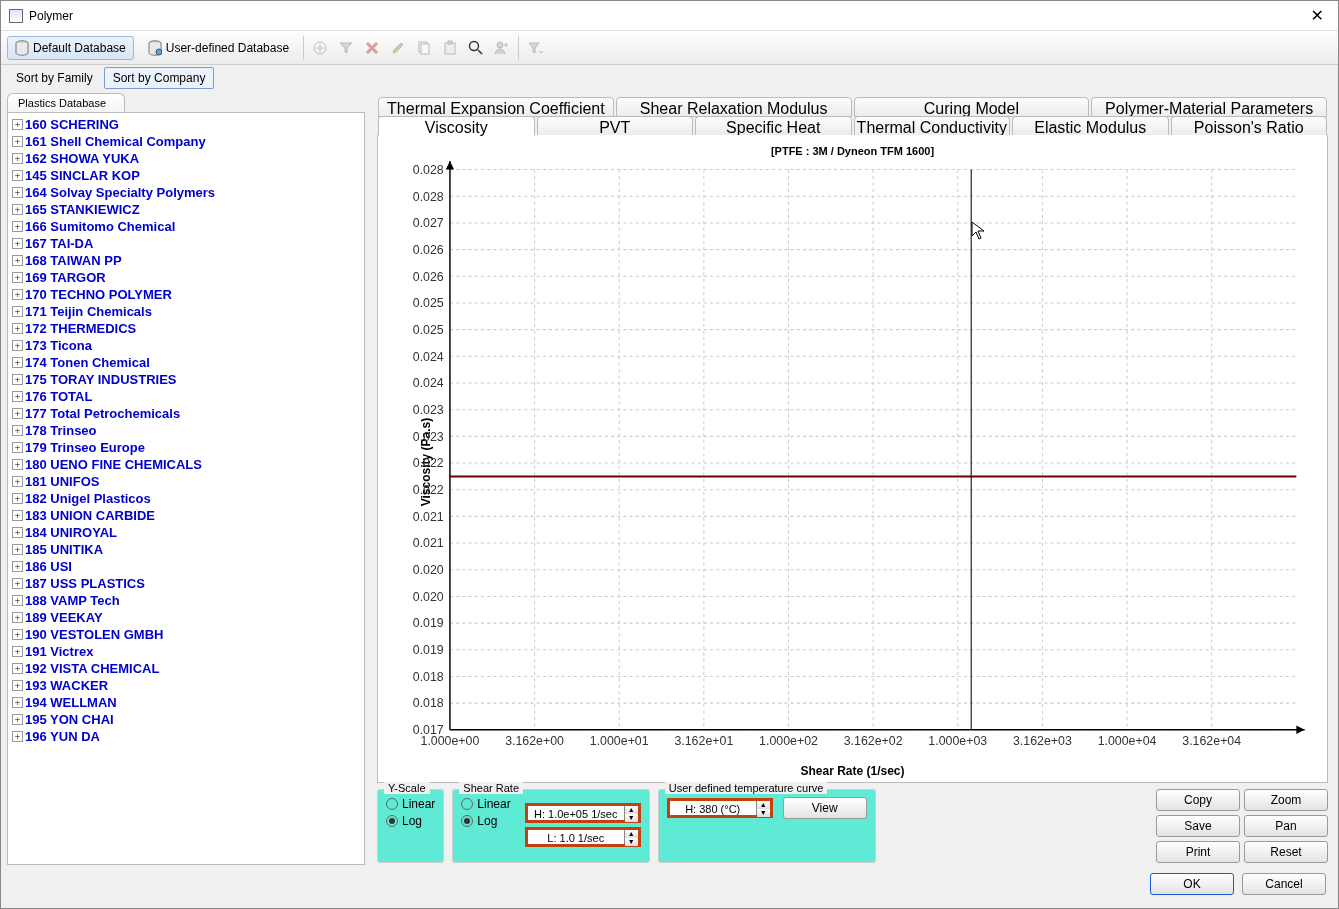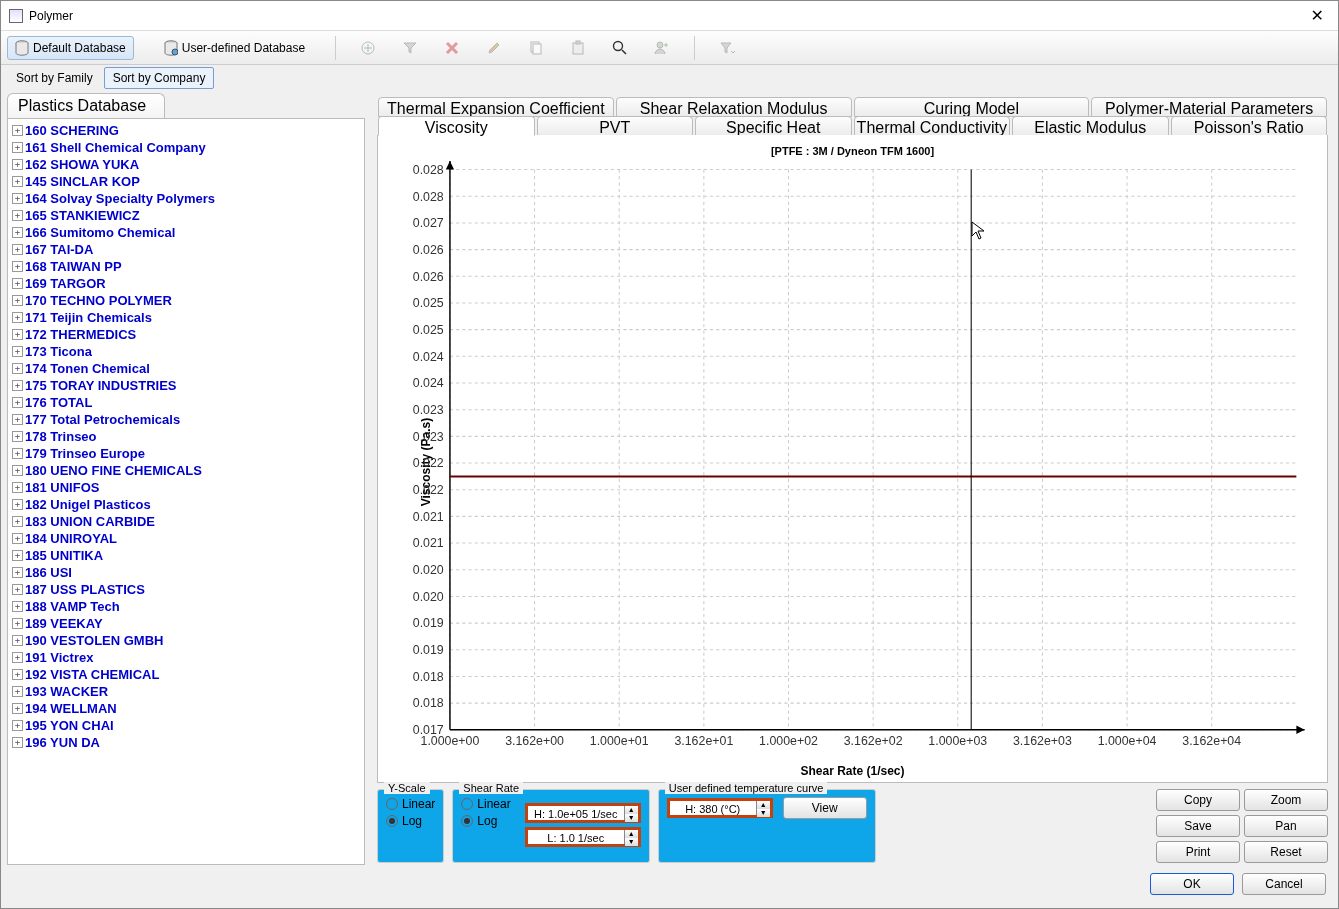--- a/index.html
+++ b/index.html
@@ -2,38 +2,38 @@
 <html><head>
 <meta charset="utf-8">
 <style>
 * { box-sizing: border-box; margin: 0; padding: 0; font-family: "Segoe UI", Tahoma, sans-serif; font-size: 12px; }
 body { background: #f0f0f0; width: 1339px; height: 909px; overflow: hidden; border: 1px solid #888; }
 .titlebar { height: 30px; background: #fff; display: flex; align-items: center; padding: 4px 8px; border-bottom: 1px solid #ddd; }
 .titlebar .icon { width: 14px; height: 14px; border: 1px solid #666; margin-right: 6px; display: inline-block; background: linear-gradient(#e0e0ff,#fff); }
 .titlebar .spacer { flex: 1; }
 .titlebar .close { font-size: 16px; cursor: pointer; padding: 0 6px; }
 
-.toolbar { height: 34px; background: linear-gradient(#fdfdfd,#ececec); border-bottom: 1px solid #ccc; display: flex; align-items: center; padding: 0 6px; gap: 22px; }
+.toolbar { height: 34px; background: linear-gradient(#fdfdfd,#ececec); border-bottom: 1px solid #ccc; display: flex; align-items: center; padding: 0 6px; gap: 6px; }
 .tbbtn { display: inline-flex; align-items: center; gap: 4px; padding: 3px 7px; border: 1px solid transparent; border-radius: 3px; cursor: pointer; }
 .tbbtn.active { border: 1px solid #9cb8d8; background: linear-gradient(#eaf2fb,#d6e6f7); }
 .tbbtn .dbicon { width: 14px; height: 16px; display: inline-block; }
 .tbbtn .dbicon svg { width: 14px; height: 16px; }
 .tbsep { width: 1px; height: 24px; background: #ccc; }
 .ticon { width: 20px; height: 20px; display: inline-flex; align-items: center; justify-content: center; color: #888; cursor: pointer; }
 .ticon.disabled { opacity: .55; }
 .ticon svg { width: 16px; height: 16px; }
 
 .sortrow { height: 26px; display: flex; align-items: center; padding: 2px 6px; gap: 2px; }
 .sortbtn { padding: 3px 8px; border-radius: 2px; cursor: pointer; border: 1px solid transparent; }
 .sortbtn.active { border: 1px solid #7a9ccf; background: #eaf2fb; }
 
 .main { display: flex; height: 776px; }
 .leftpane { width: 364px; background: #f0f0f0; display: flex; flex-direction: column; padding: 2px 0 2px 6px; }
 .treetabwrap { }
-.treetab { display: inline-block; padding: 3px 18px 3px 10px; background: linear-gradient(#fff,#f4f4f4); border: 1px solid #bbb; border-bottom: none; border-radius: 6px 6px 0 0; font-size: 16px; }
+.treetab { display: inline-block; padding: 3px 18px 3px 10px; background: linear-gradient(#fff,#f4f4f4); border: 1px solid #bbb; border-bottom: none; border-radius: 6px 6px 0 0; font-size: 11px; }
 .treecontainer { flex: 1; background: #fff; border: 1px solid #bbb; position: relative; overflow: hidden; }
 .tree { position: absolute; inset: 0; overflow-y: scroll; padding: 3px 0; }
 .tree-item { display: flex; align-items: center; gap: 2px; padding: 1px 4px; cursor: pointer; white-space: nowrap; }
 .tree-item .tplus { width: 11px; height: 11px; border: 1px solid #999; display: inline-flex; align-items: center; justify-content: center; font-size: 9px; line-height: 9px; color: #555; font-family: monospace; }
 .tree-item .tlabel { color: #0000cc; font-weight: bold; font-size: 13px; }
 
 .splitter { width: 6px; background: #f0f0f0; cursor: ew-resize; }
 
 .rightpane { flex: 1; background: #f0f0f0; padding: 6px 10px 4px 6px; display: flex; flex-direction: column; }
 .tabrows { }
@@ -43,21 +43,21 @@
 .tabrow.row2 { margin-top: -1px; }
 
 .chartarea { flex: 1; background: #fff; border: 1px solid #bbb; border-top: none; margin-top: -1px; padding: 6px 10px 4px 10px; display: flex; flex-direction: column; position: relative; }
 .chart-title { text-align: center; font-weight: bold; font-size: 11px; padding: 4px 0; }
 .plot { flex: 1; position: relative; }
 .plot svg { position: absolute; inset: 0; width: 100%; height: 100%; }
 .axis-label-y { position: absolute; left: -6px; top: 50%; transform: translateY(-50%) rotate(-90deg); transform-origin: center; font-weight: bold; font-size: 12px; white-space: nowrap; }
 .axis-label-x { text-align: center; font-weight: bold; font-size: 12px; padding-top: 2px; }
 
 .controls { border: 0; background: #f0f0f0; margin-top: 6px; display: flex; gap: 8px; padding: 0; }
-.group { border: 1px solid #ccc; border-radius: 3px; padding: 4px 8px 6px 8px; background: #0ea5e9; position: relative; }
+.group { border: 1px solid #ccc; border-radius: 3px; padding: 4px 8px 6px 8px; background: #5eead4; position: relative; }
 .group .glabel { position: absolute; top: -8px; left: 6px; background: #f0f0f0; padding: 0 4px; font-size: 11px; }
 .radio { display: flex; align-items: center; gap: 4px; cursor: pointer; margin: 3px 0; }
 .radio .r { width: 12px; height: 12px; border: 1px solid #666; border-radius: 50%; display: inline-flex; align-items: center; justify-content: center; }
 .radio .r.sel::after { content: ""; width: 6px; height: 6px; background: #333; border-radius: 50%; }
 .spin { display: inline-flex; align-items: stretch; border: 3px solid #c2410c; height: 20px; background: #fff; }
 .spin .val { padding: 2px 6px; min-width: 96px; text-align: center; font-size: 11px; }
 .spin .btns { display: flex; flex-direction: column; width: 14px; border-left: 1px solid #888; }
 .spin .btns span { flex: 1; font-size: 7px; text-align: center; line-height: 8px; background: linear-gradient(#fff,#ddd); cursor: pointer; }
 .btn { display: inline-flex; align-items: center; justify-content: center; min-width: 84px; height: 22px; border: 1px solid #9a9a9a; background: linear-gradient(#fff,#e3e3e3); border-radius: 3px; cursor: pointer; padding: 0 10px; font-size: 12px; }
 .rightbtns { margin-left: auto; display: grid; grid-template-columns: 1fr 1fr; gap: 4px; }

